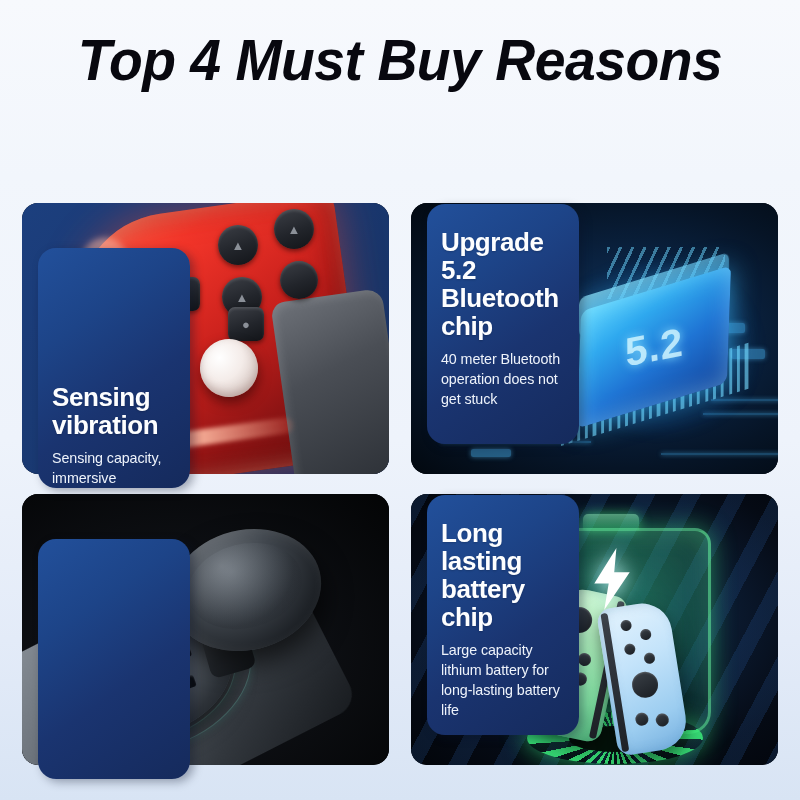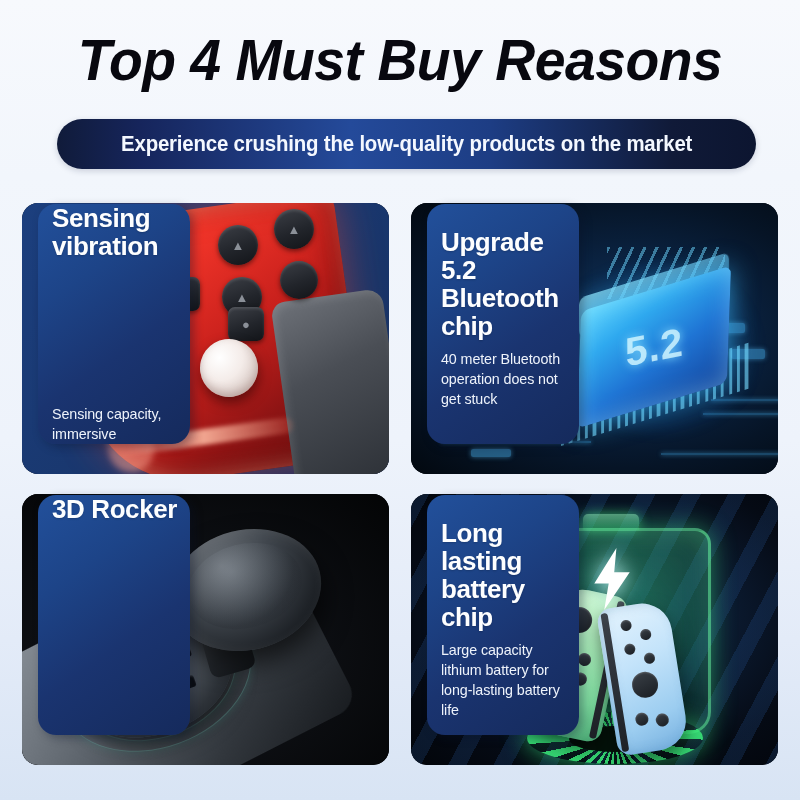--- a/index.html
+++ b/index.html
@@ -115,21 +115,21 @@
         #1d4488 30%,
         #1a3470 60%,
         #152a5c 100%);
     box-shadow: 4px 3px 10px rgba(8,16,40,0.35);
     z-index: 3;
     display: flex;
     flex-direction: column;
     padding: 0 0 0 14px;
     box-sizing: border-box;
   }
-  .card-panel.center { justify-content: space-between; }
+  .card-panel.center { justify-content: flex-end; margin-top: 44px; }
   .card-panel.top    { justify-content: flex-start; padding-top: 24px; }
 
   .card-title {
     color: #fdfeff;
     font-weight: 700;
     font-size: 26px;
     line-height: 28px;
     letter-spacing: -0.4px;
     margin: 0 0 9px 0;
     white-space: pre-line;
@@ -446,23 +446,20 @@
     border-radius: 50%;
     background: #04120a;
   }
 </style>
 </head>
 <body>
 
 <div class="header">
   <div class="main-title">Top 4 Must Buy Reasons</div>
 
-  <div class="subtitle-pill">
-    <span class="subtitle-text">Experience crushing the low-quality products on the market</span>
-  </div>
 </div>
 
 <div class="grid">
 
   <div class="card">
     <div class="card-media">
       <div class="ill-controller">
         <div class="ctr-body">
           <div class="ctr-glossy"></div>
         </div>
@@ -540,21 +537,20 @@
           <div class="rk-hole" style="left:52px; top:80px; width:20px; height:12px;"></div>
         </div>
         <div class="rk-shaft"></div>
         <div class="rk-cap">
           <div class="rk-cap-dish"></div>
         </div>
       </div>
     </div>
 
     <div class="card-panel center">
-      <div class="card-title wide">3D Rocker</div>
     </div>
   </div>
 
   <div class="card">
     <div class="card-media">
       <div class="ill-battery">
         <div class="bat-glow"></div>
         <div class="bat-cap"></div>
         <div class="bat-shell"></div>
 

